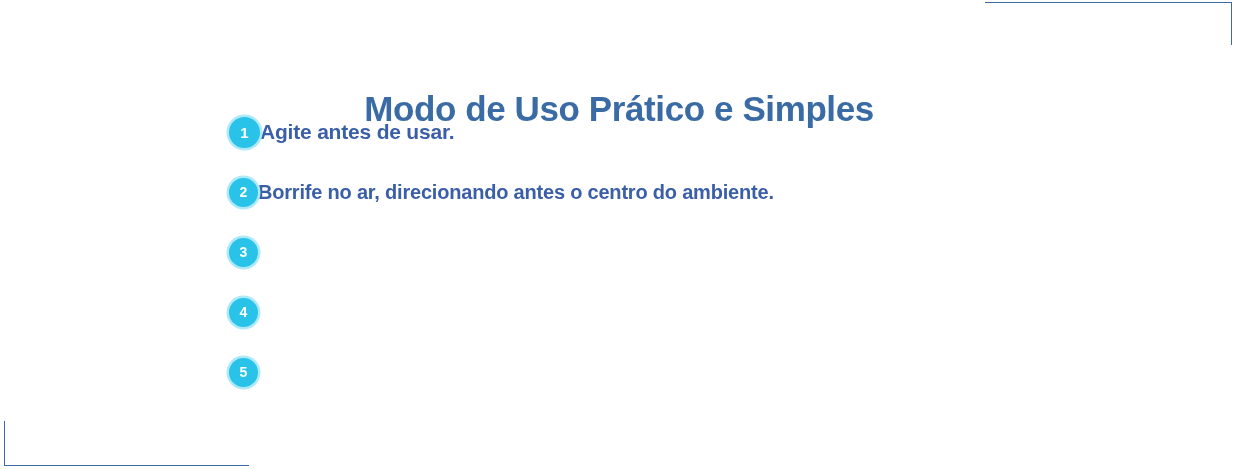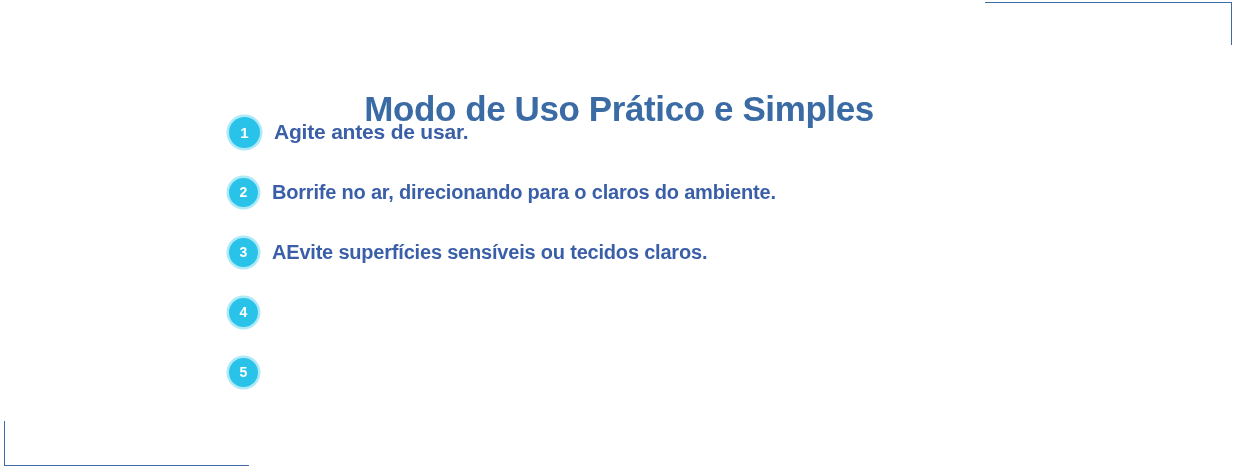--- a/index.html
+++ b/index.html
@@ -96,21 +96,20 @@
   .step-2 .badge,
   .step-3 .badge,
   .step-4 .badge,
   .step-5 .badge {
     width: 29px;
     height: 29px;
     font-size: 14px;
   }
 
   .step-text {
-    margin-left: 14px;
     font-size: 20px;
     line-height: 24px;
     font-weight: 700;
     letter-spacing: -0.2px;
     color: #3a5fa8;
     white-space: nowrap;
   }
   .step-1 .step-text {
     font-size: 21px;
   }
@@ -127,26 +126,25 @@
 
   <div class="steps">
 
     <div class="step step-1">
       <span class="badge">1</span>
       <span class="step-text">Agite antes de usar.</span>
     </div>
 
     <div class="step step-2">
       <span class="badge">2</span>
-      <span class="step-text">Borrife no ar, direcionando para o claros do ambiente.</span>
+      <span class="step-text">Borrife no ar, direcionando antes o centro do ambiente.</span>
     </div>
 
     <div class="step step-3">
       <span class="badge">3</span>
-      <span class="step-text">AEvite superfícies sensíveis ou tecidos claros.</span>
     </div>
 
     <div class="step step-4">
       <span class="badge">4</span>
     </div>
 
     <div class="step step-5">
       <span class="badge">5</span>
     </div>
 

